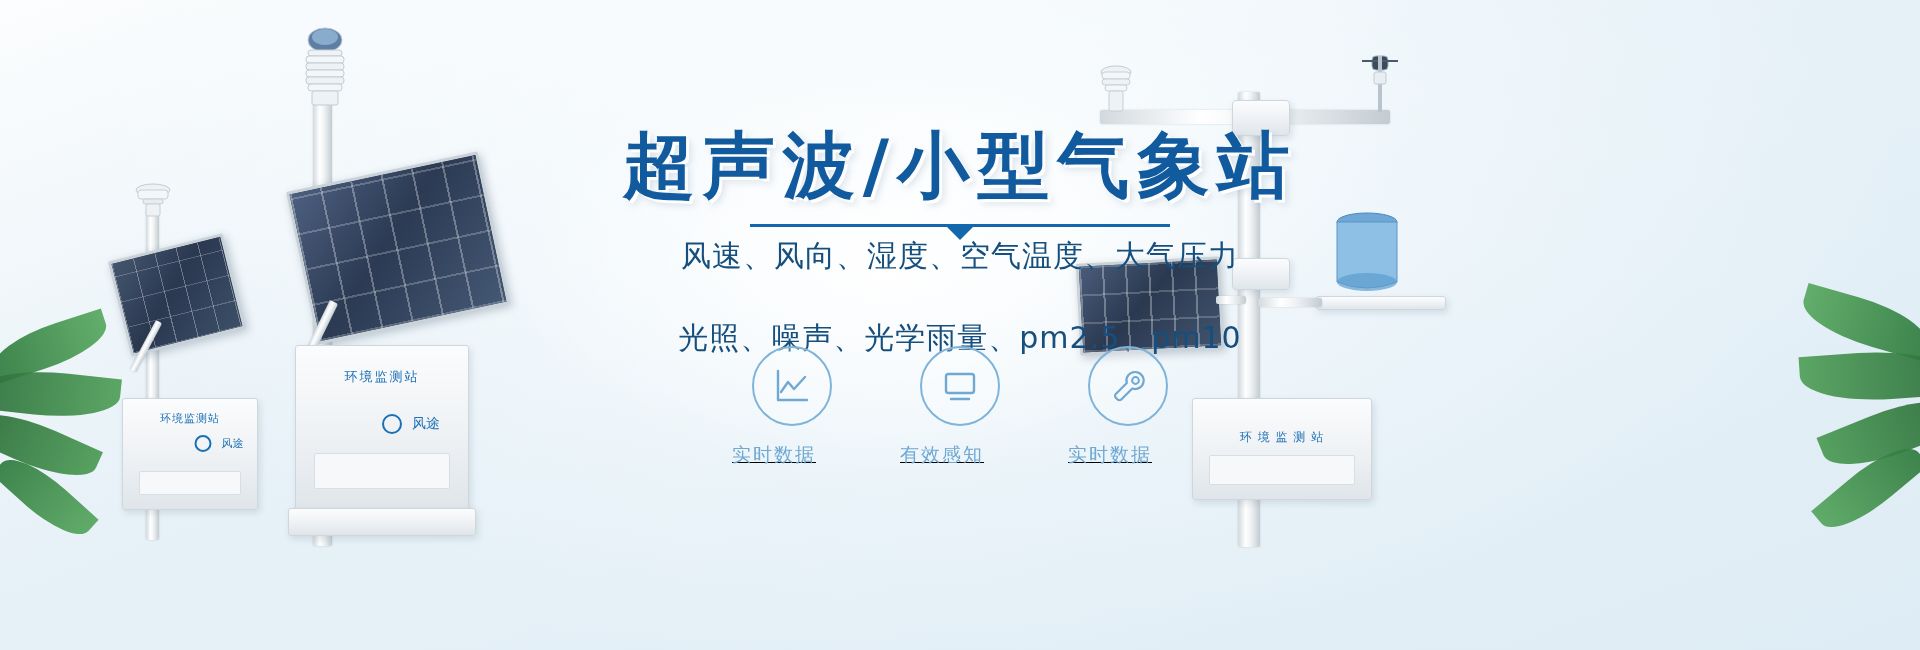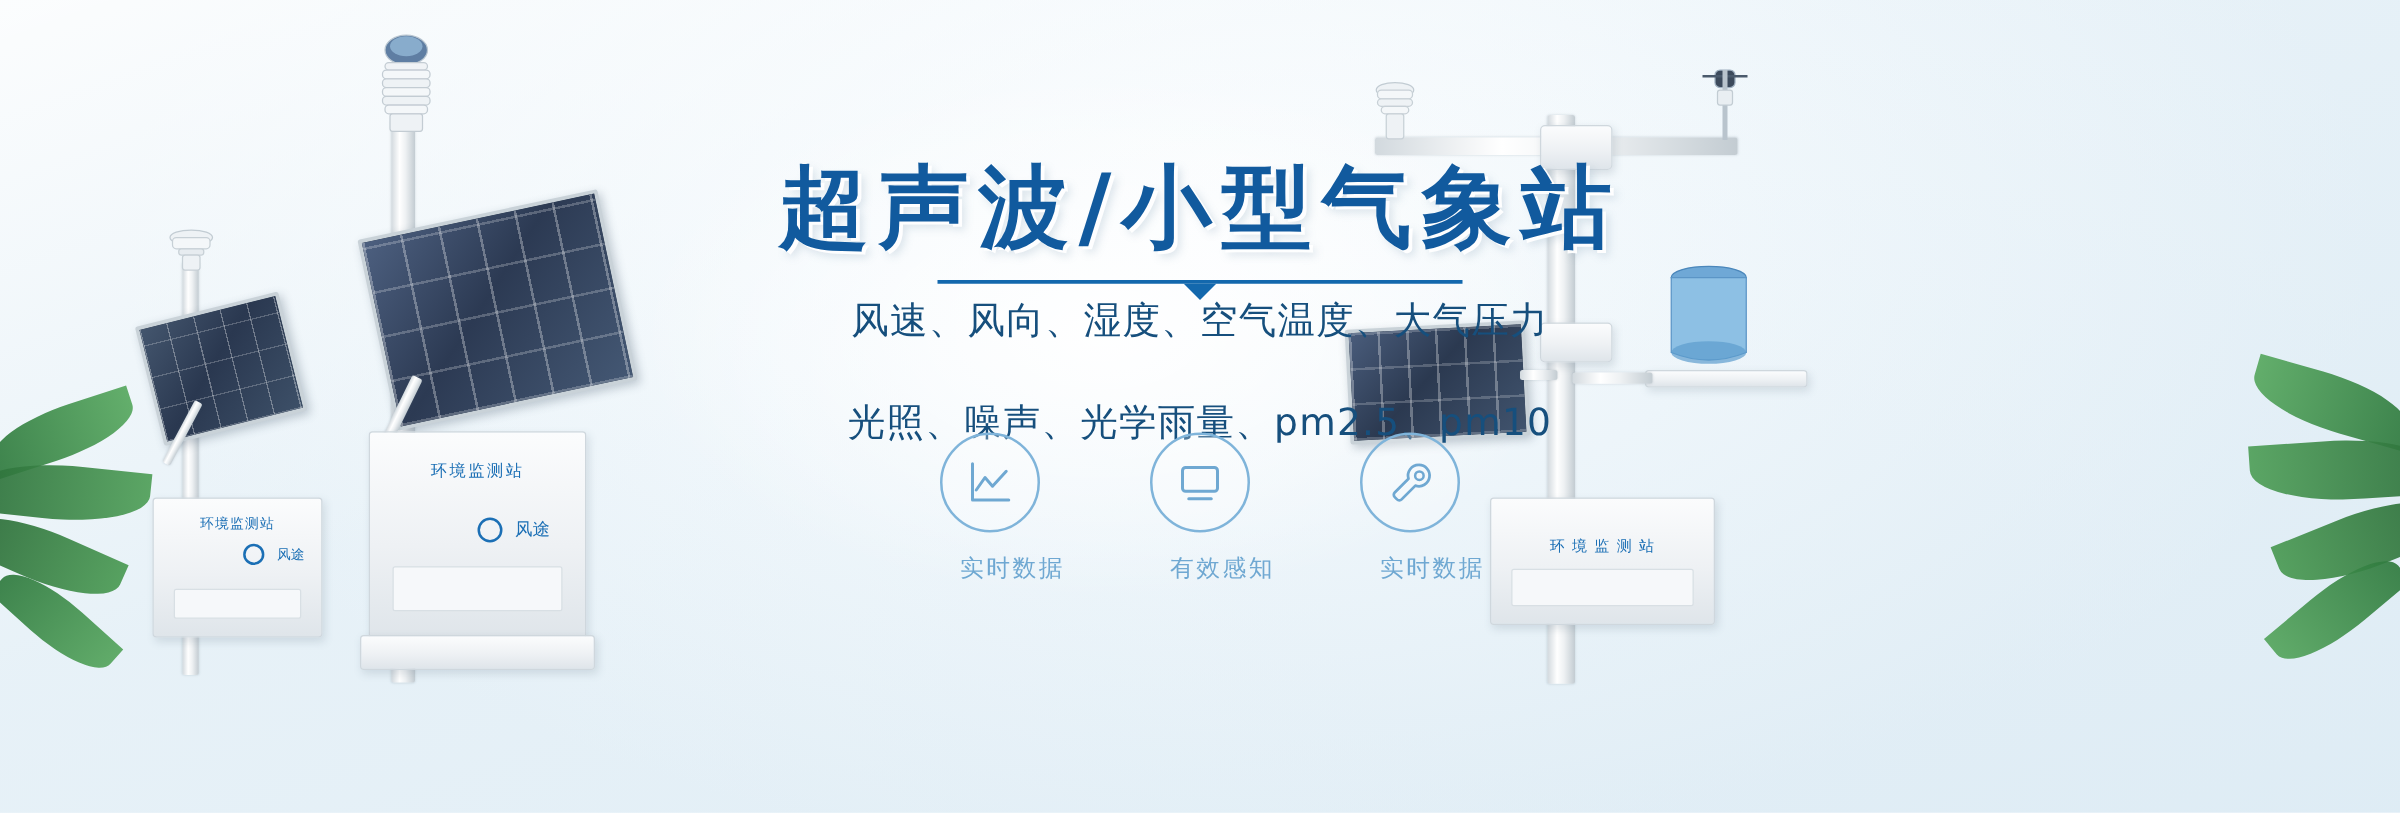--- a/index.html
+++ b/index.html
@@ -39,21 +39,21 @@
     width:0;height:0;border-left:13px solid transparent;border-right:13px solid transparent;
     border-top:13px solid #1368ad;}
   .sub{position:absolute;left:0;right:0;font-size:30px;color:#164f7d;letter-spacing:1px;
     white-space:nowrap;font-family:"DejaVu Sans","Liberation Sans",sans-serif;}
   .sub1{top:236px;}
   .sub2{top:278px;margin-top:40px;}
 
   
   .features{position:absolute;left:0;right:0;top:346px;
     display:flex;justify-content:center;gap:48px;}
-  .feature{width:120px;text-align:right;}
+  .feature{width:120px;text-align:left;text-decoration:underline;}
   .circle{width:76px;height:76px;margin:0 auto;border-radius:50%;
     border:2px solid #7fb4da;display:flex;align-items:center;justify-content:center;
     background:rgba(255,255,255,.25);}
   .circle svg{display:block;}
   .flabel{margin-top:16px;font-size:19px;color:#6fa8d2;letter-spacing:2px;
     font-family:"DejaVu Sans","Liberation Sans",sans-serif;white-space:nowrap;}
 
   
   .pole{position:absolute;background:linear-gradient(90deg,#d2d9de 0%,#ffffff 35%,#eef1f3 60%,#c3ccd2 100%);
     border-radius:2px;box-shadow:0 0 2px rgba(80,100,115,.25);}

